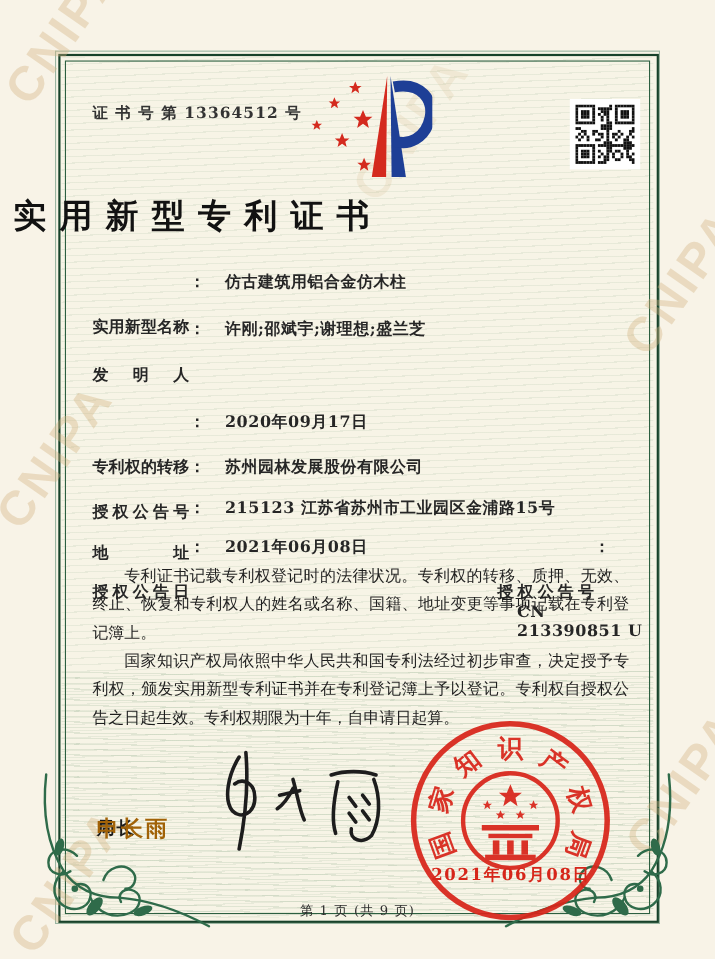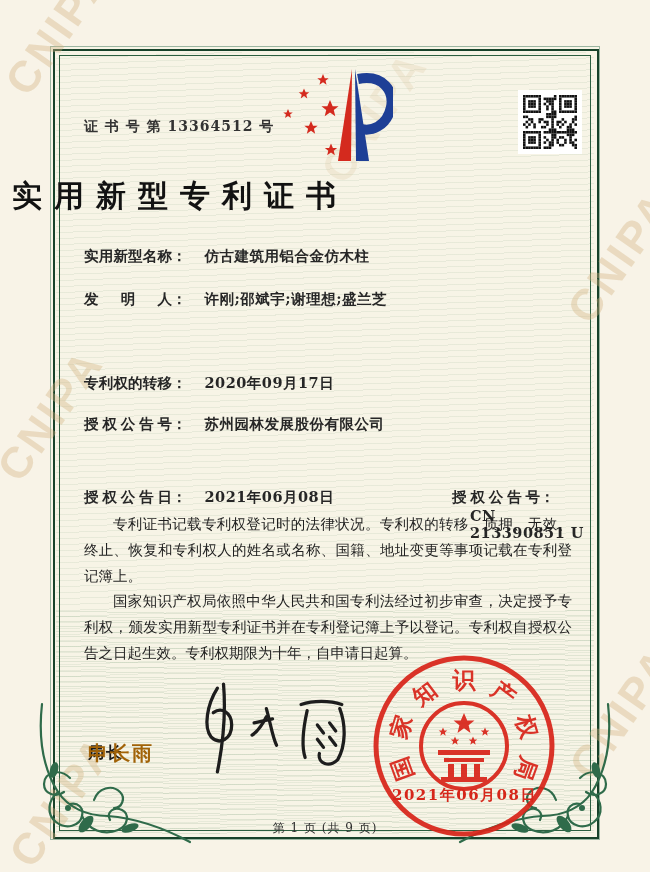--- a/index.html
+++ b/index.html
@@ -15,29 +15,29 @@
   .guilloche{position:absolute;left:56px;top:52px;width:538px;height:782px;
              background:repeating-linear-gradient(178deg,rgba(150,178,148,.16) 0 1px,rgba(0,0,0,0) 1px 6px);}
   .guilloche-low{position:absolute;left:56px;top:610px;width:538px;height:224px;
              background:repeating-linear-gradient(181deg,rgba(130,165,130,.20) 0 1px,rgba(0,0,0,0) 1px 5px);}
   
   .wm{position:absolute;font-family:"Liberation Sans",sans-serif;font-weight:700;
       font-size:44px;letter-spacing:3px;color:rgba(211,178,130,.38);
       transform:rotate(-55deg);user-select:none;}
   .wm.light{color:rgba(214,186,140,.20);}
   
-  .cert-no{position:absolute;left:84px;top:94px;font-size:14px;font-weight:600;letter-spacing:1px;color:#333;margin-top:24px;}
+  .cert-no{position:absolute;left:84px;top:94px;font-size:14px;font-weight:600;letter-spacing:1px;color:#333;}
   .logo{position:absolute;left:278px;top:64px;width:115px;height:100px;}
   .qr{position:absolute;left:518px;top:90px;width:64px;height:64px;background:#fff;}
   .qr svg{position:absolute;left:5px;top:5px;}
   .title{position:absolute;left:0;right:0;top:176px;text-align:left;font-size:30px;
          font-weight:800;letter-spacing:12px;text-indent:12px;color:#121212;}
   
   .row{position:absolute;left:84px;width:500px;font-size:14.5px;font-weight:600;color:#262626;}
-  .row .lab{display:inline-block;width:88px;text-align:justify;text-align-last:justify;vertical-align:top;}
+  .row .lab{display:inline-block;width:88px;text-align:justify;text-align-last:justify;vertical-align:top;margin-top:41px;}
   .row .col{display:inline-block;vertical-align:top;}
   .row .val{display:inline-block;vertical-align:top;margin-left:18px;letter-spacing:.5px;}
   .grant2{position:absolute;left:368px;top:0;}
   
   .paras{position:absolute;left:84px;top:512px;width:488px;font-size:14.5px;line-height:1.78;
          text-align:justify;color:#1f1f1f;}
   .paras p{margin:0;text-indent:2em;}
   
   .director-role{position:absolute;left:88px;top:704px;font-family:"Liberation Sans",sans-serif;
                  font-weight:600;font-size:16px;color:#1b1b1b;letter-spacing:2px;margin-top:39px;}
@@ -323,20 +323,23 @@
   </div>
   <div class="row" style="top:290px">
     <span class="lab">发明人</span><span class="col">：</span><span class="val">许刚;邵斌宇;谢理想;盛兰芝</span>
   </div>
   <div class="row" style="top:374px">
     <span class="lab">专利权的转移</span><span class="col">：</span><span class="val">2020年09月17日</span>
   </div>
   <div class="row" style="top:415px">
     <span class="lab">授权公告号</span><span class="col">：</span><span class="val">苏州园林发展股份有限公司</span>
   </div>
+  <div class="row" style="top:452px">
+    <span class="lab">地址</span><span class="col">：</span><span class="val">215123 江苏省苏州市工业园区金浦路15号</span>
+  </div>
   <div class="row" style="top:488px">
     <span class="lab">授权公告日</span><span class="col">：</span><span class="val">2021年06月08日</span>
     <span class="grant2">
       <span class="lab">授权公告号</span><span class="col">：</span><span class="val">CN 213390851 U</span>
     </span>
   </div>
 
   <div class="paras">
     <p>专利证书记载专利权登记时的法律状况。专利权的转移、质押、无效、终止、恢复和专利权人的姓名或名称、国籍、地址变更等事项记载在专利登记簿上。</p>
     <p>国家知识产权局依照中华人民共和国专利法经过初步审查，决定授予专利权，颁发实用新型专利证书并在专利登记簿上予以登记。专利权自授权公告之日起生效。专利权期限为十年，自申请日起算。</p>

